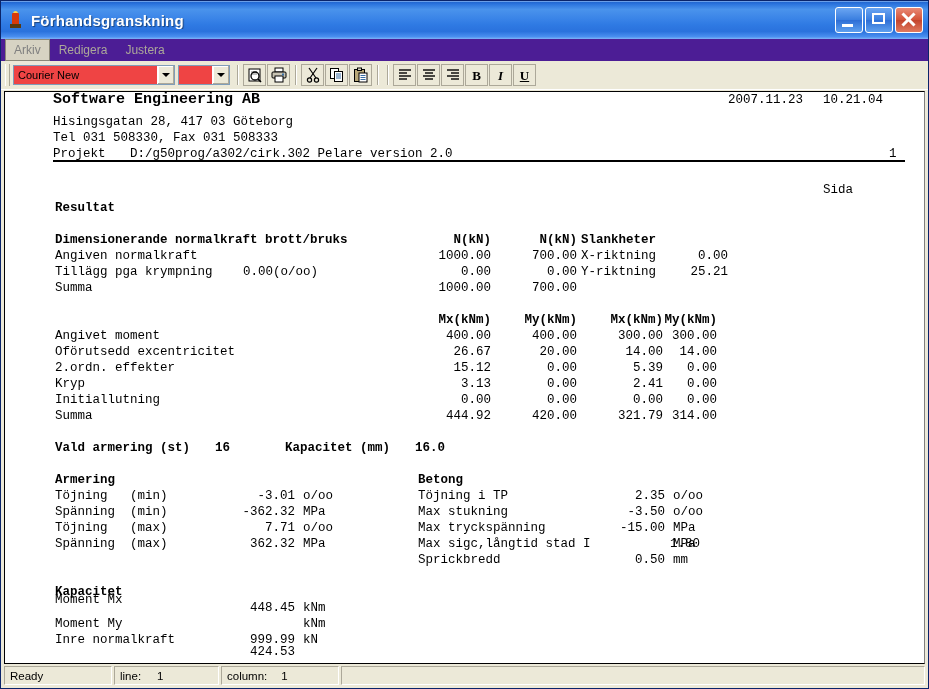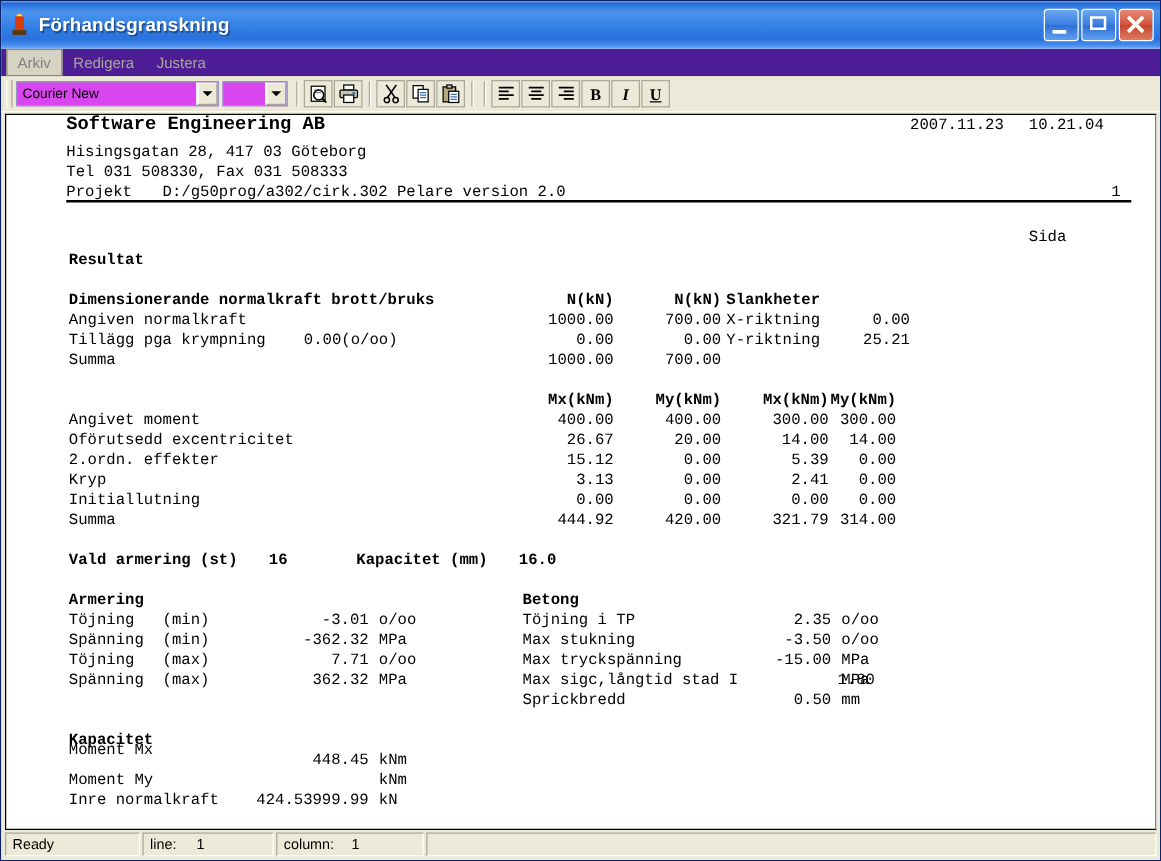--- a/index.html
+++ b/index.html
@@ -139,21 +139,21 @@
   }
   .grip {
     width: 5px; height: 22px;
     margin: 0 3px 0 2px;
     border-left: 1px solid #ffffff;
     border-right: 1px solid #aca899;
     box-sizing: border-box;
   }
   .tb-combo {
     height: 20px;
-    background: #d946ef;
+    background: #ef4444;
     border: 1px solid #7f9db9;
     display: flex; align-items: stretch;
     box-sizing: border-box;
     margin-right: 3px;
   }
   .tb-combo .cb-val {
     flex: 1 1 auto;
     font-size: 11px;
     color: #000;
     display: flex; align-items: center;
@@ -568,21 +568,21 @@
         <div class="doc-line" style="left:668px; top:460px;">mm</div>
 
         
         <div class="doc-line bold" style="left:50px; top:492px;">Kapacitet</div>
 
         <div class="doc-line" style="left:50px; top:484px;margin-top:16px;">Moment Mx</div>
         <div class="doc-line" style="left:200px; top:508px; width:90px; text-align:right;">448.45</div>
         <div class="doc-line" style="left:298px; top:508px;">kNm</div>
 
         <div class="doc-line" style="left:50px; top:524px;">Moment My</div>
-        <div class="doc-line" style="left:200px; top:540px; width:90px; text-align:left;">424.53</div>
+        <div class="doc-line" style="left:200px; top:552px; width:90px; text-align:right;">424.53</div>
         <div class="doc-line" style="left:298px; top:524px;">kNm</div>
 
         <div class="doc-line" style="left:50px; top:540px;">Inre normalkraft</div>
         <div class="doc-line" style="left:200px; top:540px; width:90px; text-align:right;">999.99</div>
         <div class="doc-line" style="left:298px; top:540px;text-align:center;">kN</div>
 
       </div>
     </div>
   </div>
 

